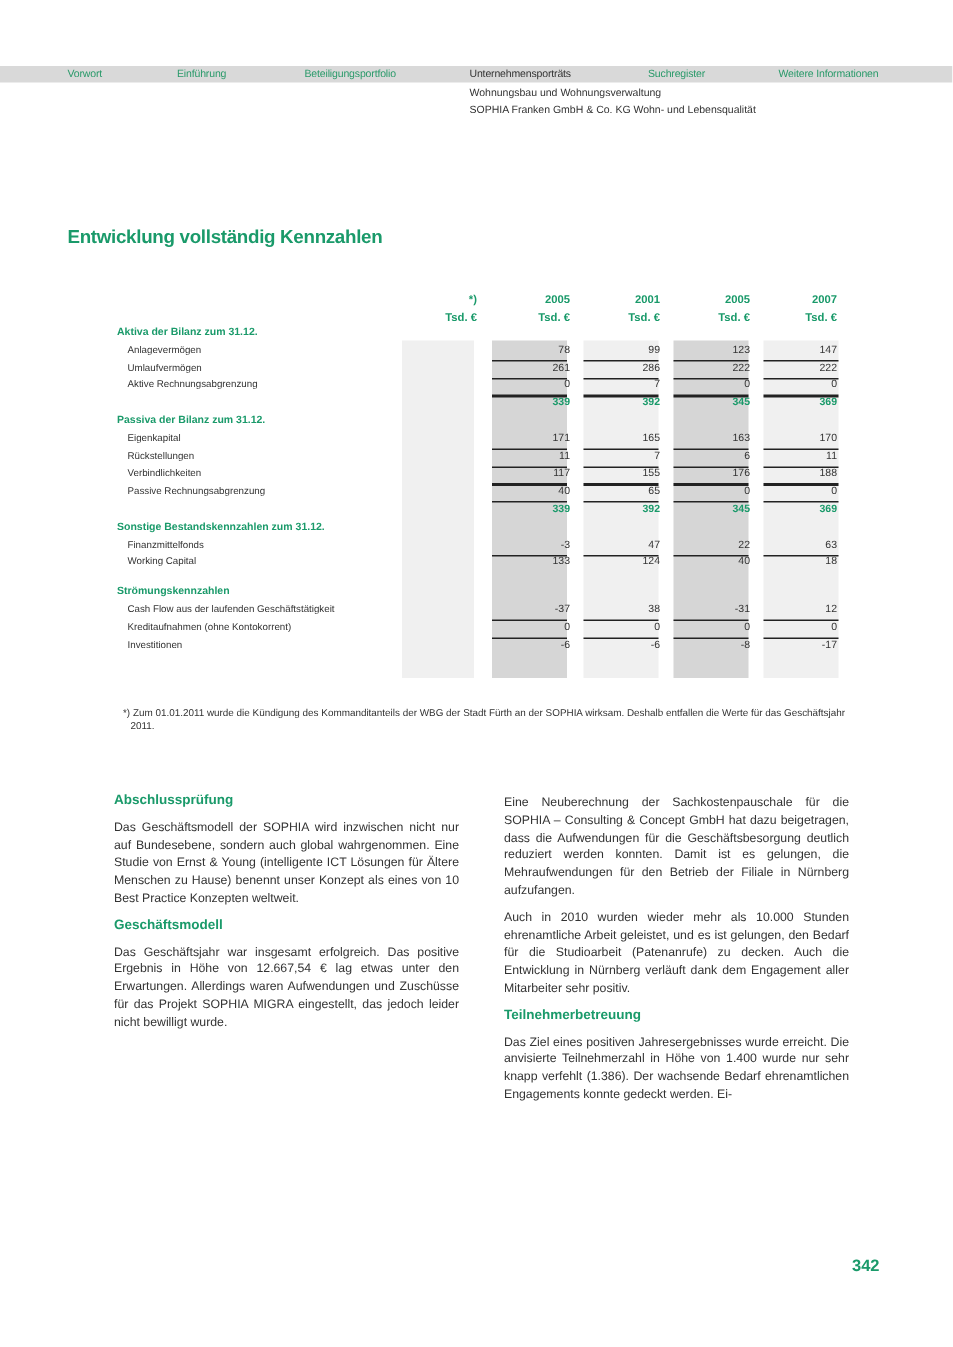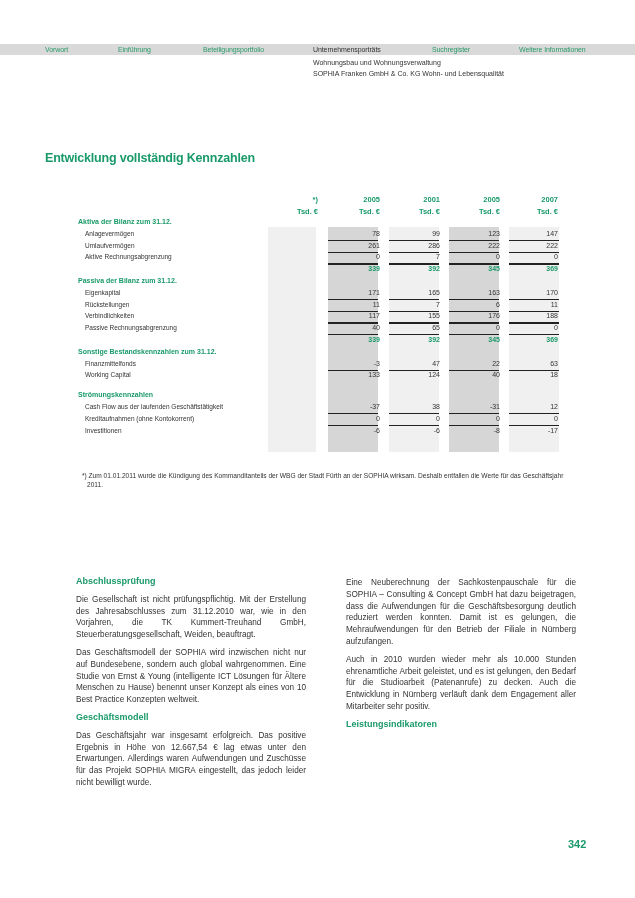--- a/index.html
+++ b/index.html
@@ -14,21 +14,21 @@
   .colhdr { position:absolute; font-size:7.5px; font-weight:bold; color:#1a9a6a; text-align:right; width:40px; }
   .shade { position:absolute; }
   .lbl { position:absolute; left:85px; font-size:6.5px; color:#333; white-space:nowrap; }
   .sec { position:absolute; left:78px; font-size:7px; font-weight:bold; color:#1a9a6a; white-space:nowrap; }
   .val { position:absolute; font-size:7px; color:#333; text-align:right; width:44px; }
   .val.tot { color:#1a9a6a; font-weight:bold; }
   .rule { position:absolute; height:1.3px; background:#222; }
 
   .footnote { position:absolute; left:82px; top:471px; width:480px; font-size:6.6px; line-height:9px; color:#333; text-indent:-5px; padding-left:5px; }
 
-  .col { position:absolute; width:230px; font-size:8.2px; line-height:11.8px; color:#333; text-align:justify;margin-top:48px; }
+  .col { position:absolute; width:230px; font-size:8.2px; line-height:11.8px; color:#333; text-align:justify; }
   .col h3 { font-size:9px; margin:0 0 6px 0; color:#1a9a6a; font-weight:bold; }
   .col p { margin:0 0 6px 0; }
   .pagenum { position:absolute; left:568px; top:838px; font-size:11px; font-weight:bold; color:#1a9a6a; }
 </style>
 </head>
 <body>
 
 <div class="navbar"></div>
 <div class="nav-item" style="left:45px">Vorwort</div>
 <div class="nav-item" style="left:118px">Einführung</div>
@@ -168,25 +168,25 @@
     <div class="val" style="left: 336px; top: 426.6px;">-6</div>
     <div class="val" style="left: 396px; top: 426.6px;">-6</div>
     <div class="val" style="left: 456px; top: 426.6px;">-8</div>
     <div class="val" style="left: 514px; top: 426.6px;">-17</div>
   </div>
 
 <div class="footnote">*) Zum 01.01.2011 wurde die Kündigung des Kommanditanteils der WBG der Stadt Fürth an der SOPHIA wirksam. Deshalb entfallen die Werte für das Geschäftsjahr 2011.</div>
 
 <div class="col" style="left:76px; top:528px;">
   <h3>Abschlussprüfung</h3>
-  <p>Die Gesellschaft ist nicht prüfungspflichtig. Mit der Erstellung des Jahresabschlusses zum 31.12.2010 war, wie in den Vorjahren, die TK Kummert-Treuhand GmbH, Steuerberatungsgesellschaft, Weiden, beauftragt.</p>
   <p>Das Geschäftsmodell der SOPHIA wird inzwischen nicht nur auf Bundesebene, sondern auch global wahrgenommen. Eine Studie von Ernst &amp; Young (intelligente ICT Lösungen für Ältere Menschen zu Hause) benennt unser Konzept als eines von 10 Best Practice Konzepten weltweit.</p>
   <h3>Geschäftsmodell</h3>
   <p>Das Geschäftsjahr war insgesamt erfolgreich. Das positive Ergebnis in Höhe von 12.667,54 € lag etwas unter den Erwartungen. Allerdings waren Aufwendungen und Zuschüsse für das Projekt SOPHIA MIGRA eingestellt, das jedoch leider nicht bewilligt wurde.</p>
 </div>
 
-<div class="col" style="left:346px; top:529px;">
+<div class="col" style="left:336px; top:529px;">
   <p>Eine Neuberechnung der Sachkostenpauschale für die SOPHIA – Consulting &amp; Concept GmbH hat dazu beigetragen, dass die Aufwendungen für die Geschäftsbesorgung deutlich reduziert werden konnten. Damit ist es gelungen, die Mehraufwendungen für den Betrieb der Filiale in Nürnberg aufzufangen.</p>
   <p>Auch in 2010 wurden wieder mehr als 10.000 Stunden ehrenamtliche Arbeit geleistet, und es ist gelungen, den Bedarf für die Studioarbeit (Patenanrufe) zu decken. Auch die Entwicklung in Nürnberg verläuft dank dem Engagement aller Mitarbeiter sehr positiv.</p>
-  <h3>Leistungsindikatoren</h3>
+  <h3>Teilnehmerbetreuung</h3>
+  <p>Das Ziel eines positiven Jahresergebnisses wurde erreicht. Die anvisierte Teilnehmerzahl in Höhe von 1.400 wurde nur sehr knapp verfehlt (1.386). Der wachsende Bedarf ehrenamtlichen Engagements konnte gedeckt werden. Ei-</p>
 </div>
 
 <div class="pagenum">342</div>
 
 </body></html>

